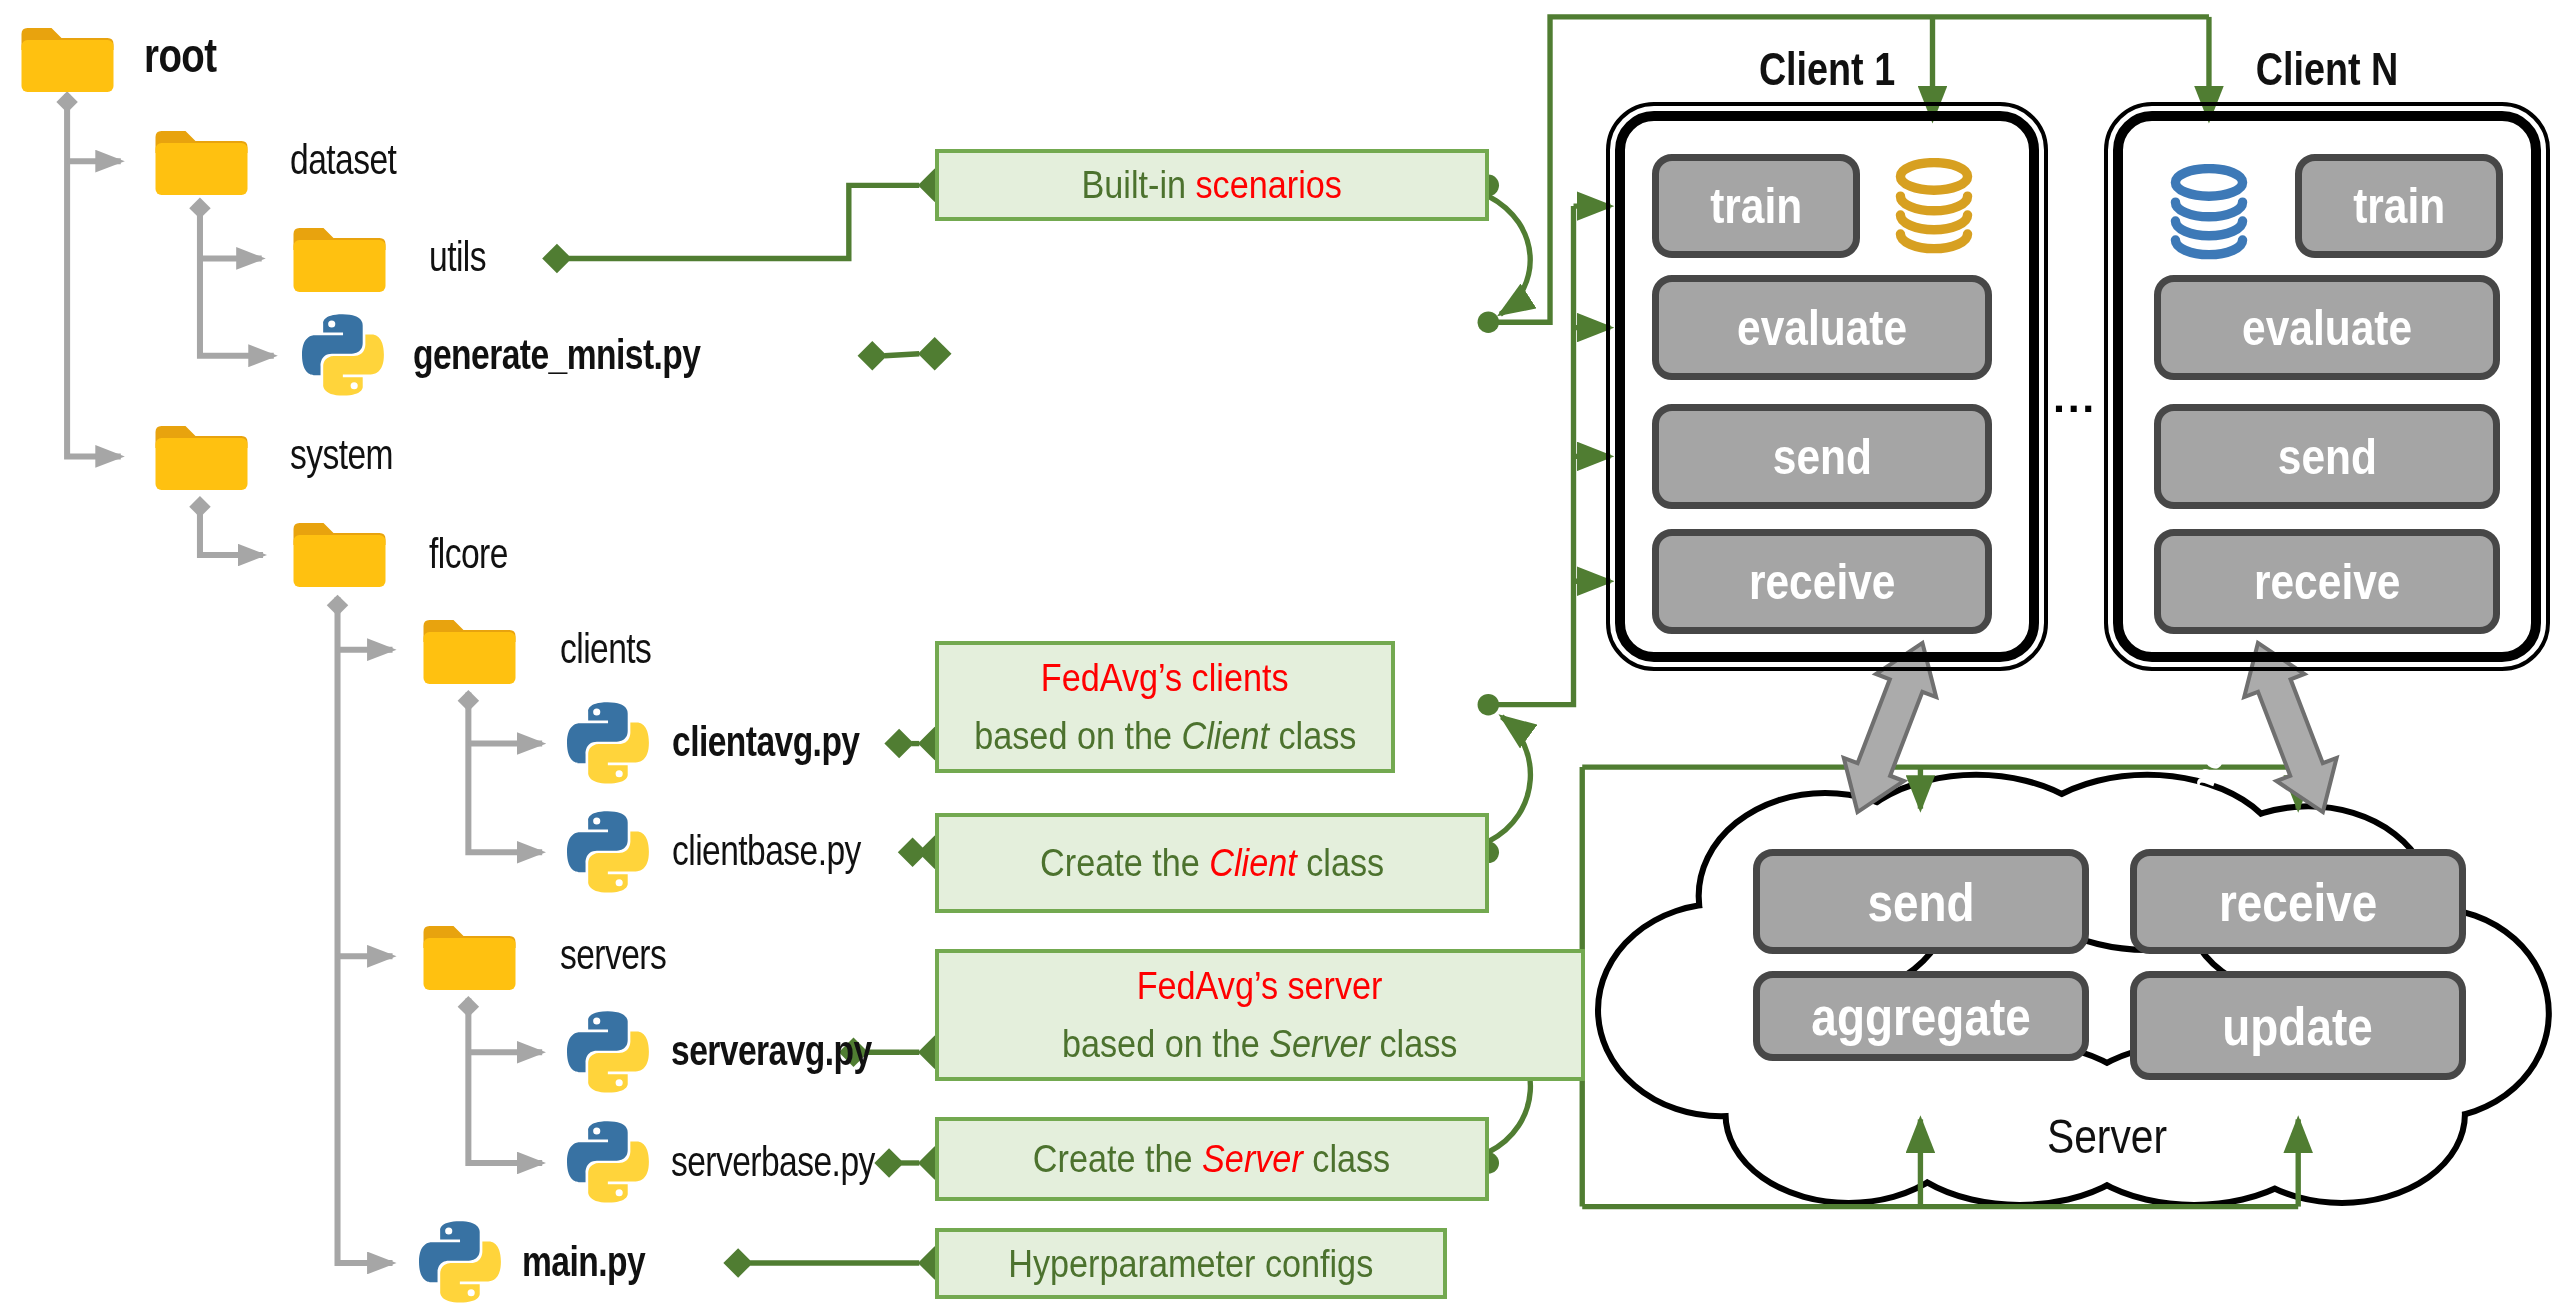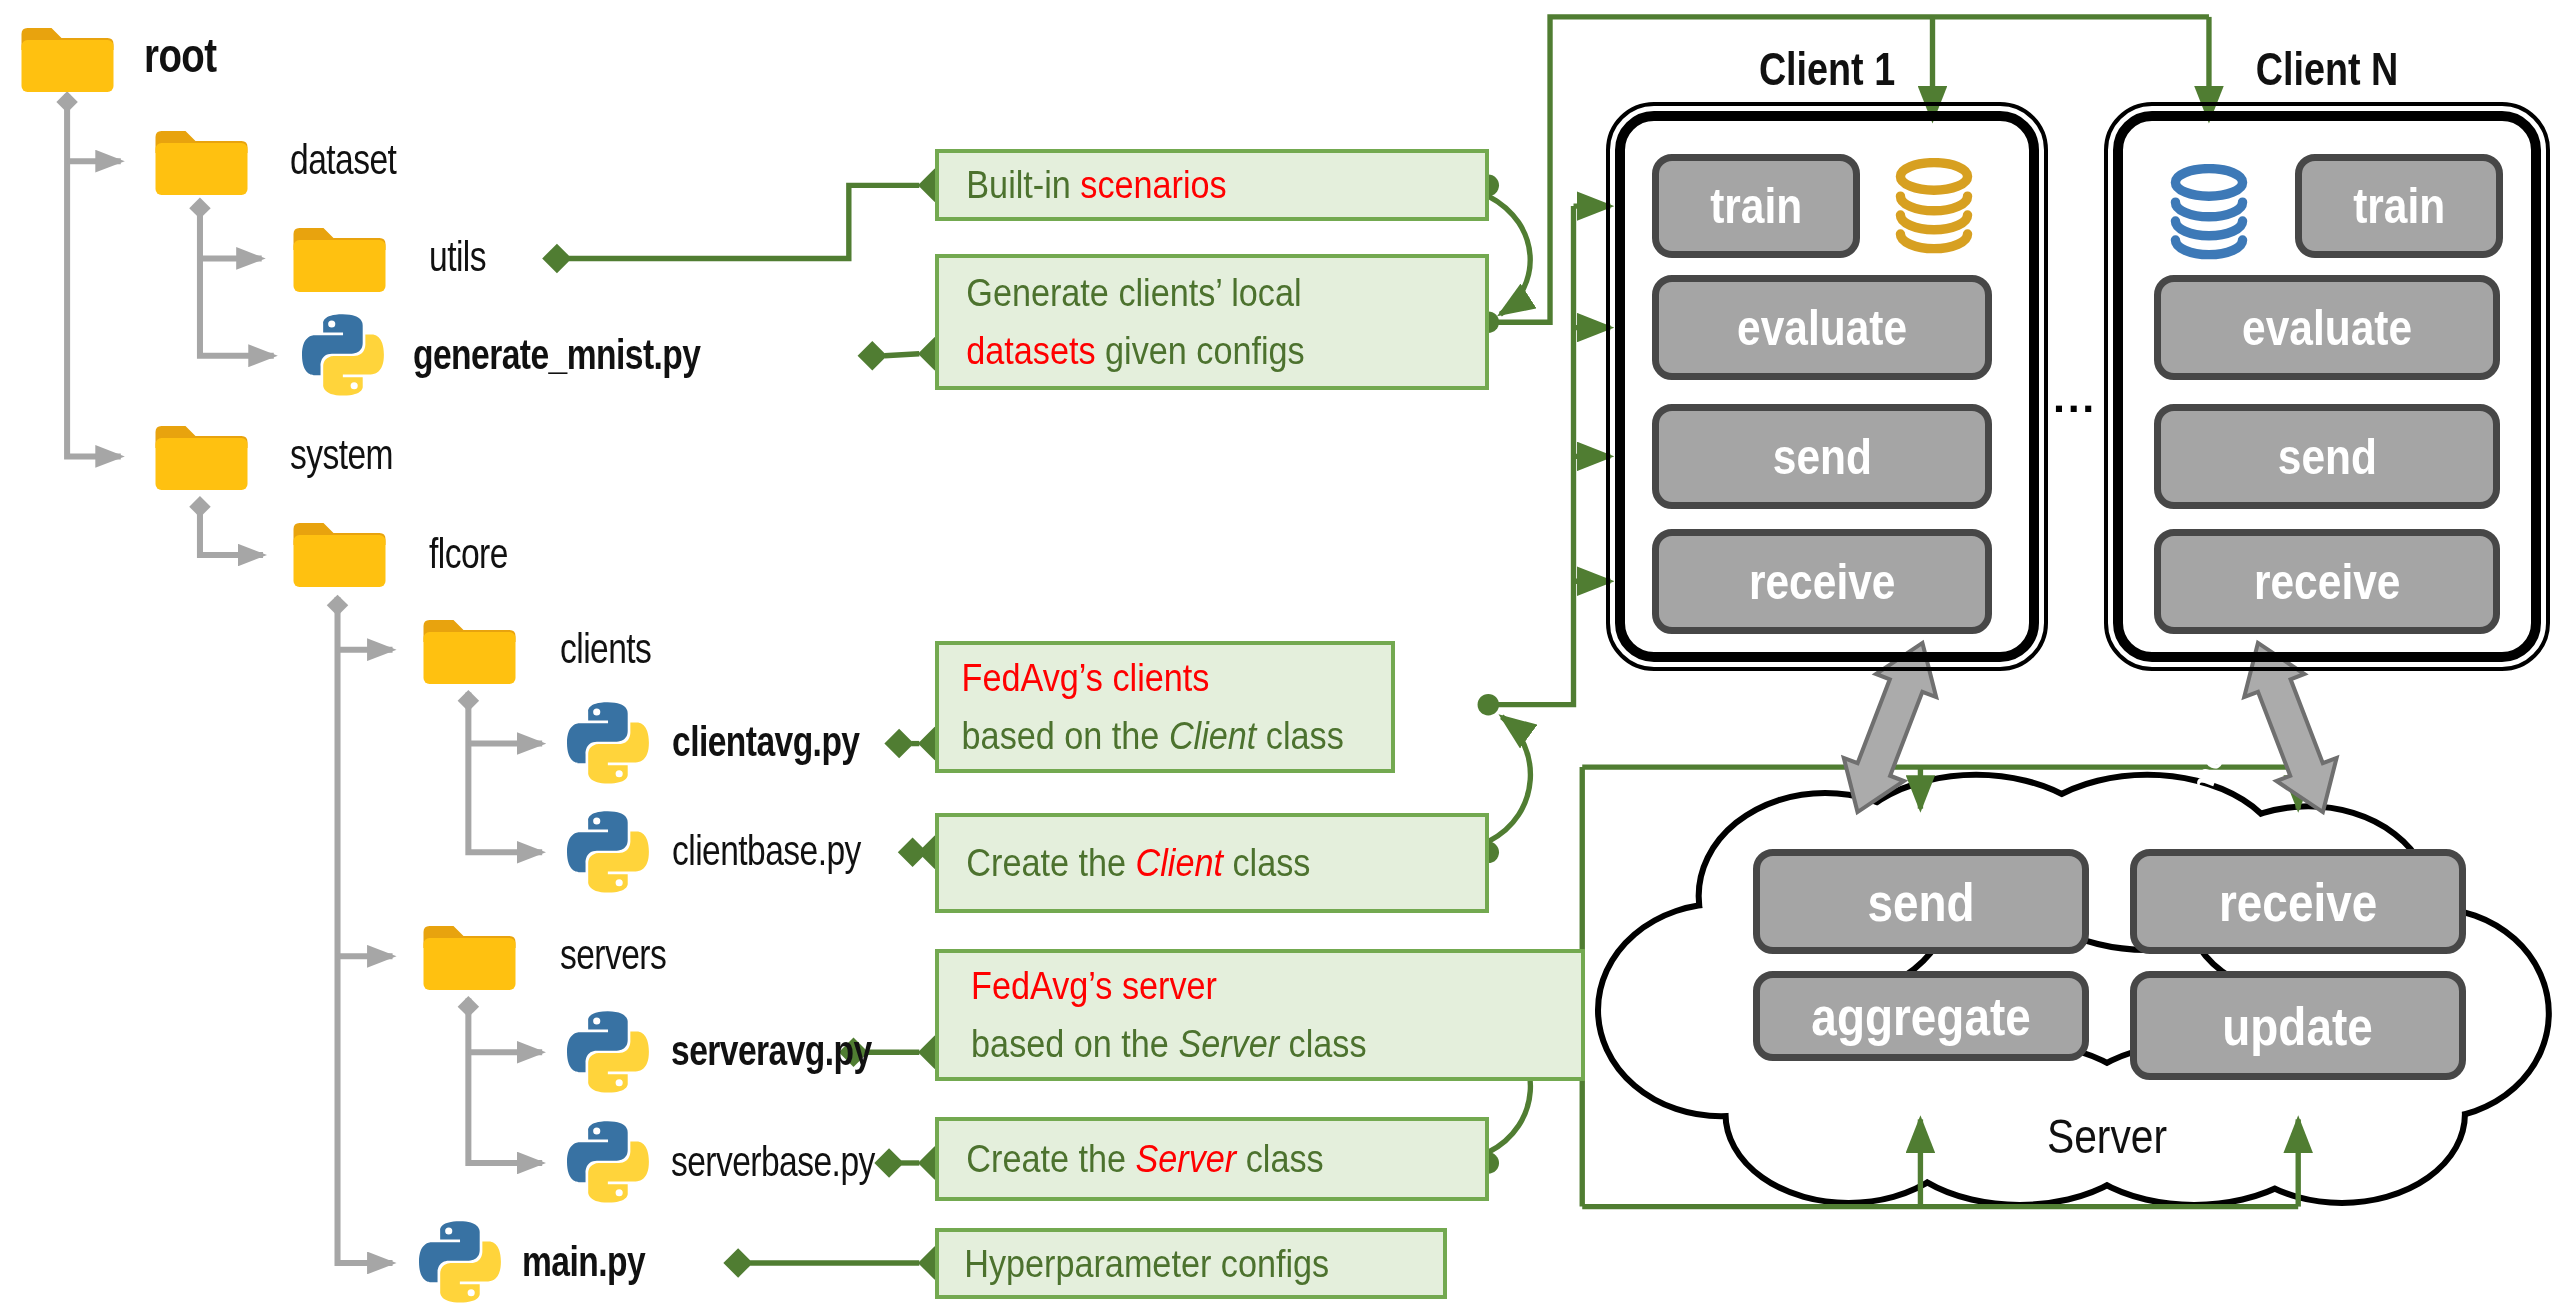--- a/index.html
+++ b/index.html
@@ -6,21 +6,21 @@
   #canvas{position:relative;width:2576px;height:1304px;background:#fff;overflow:hidden;
           font-family:"Liberation Sans",sans-serif;}
   .abs{position:absolute;}
   svg.layer{position:absolute;left:0;top:0;}
   
   .tlabel{position:absolute;transform-origin:left center;transform:translateY(-52%) scaleX(.8);
           font-size:42px;color:#111;white-space:nowrap;letter-spacing:-0.7px;}
   .tlabel.b{font-weight:700;}
   
   .gbox{position:absolute;background:#E4EFDC;border:4.7px solid #73A950;box-sizing:border-box;
-        display:flex;flex-direction:column;justify-content:center;
+        display:flex;flex-direction:column;justify-content:center;align-items:center;
         font-size:38px;line-height:58px;white-space:nowrap;}
   .gbox .ln{transform:scaleX(.9);}
   .tg{color:#4C722E;} .tr{color:#FF0000;}
   .ti{font-style:italic;}
   
   .cbox{position:absolute;border:4.7px solid #000;border-radius:48px;box-sizing:border-box;}
   .cbox .inner{position:absolute;left:4.7px;top:4.7px;right:4.7px;bottom:4.7px;border:10.7px solid #000;
                border-radius:39px;}
   .title{position:absolute;text-align:center;font-size:46px;font-weight:600;color:#111;
          transform:scaleX(.82);transform-origin:center;}
@@ -257,24 +257,20 @@
   <div class="tlabel b" style="left:672px;top:743px">clientavg.py</div>
   <div class="tlabel" style="left:672px;top:852px">clientbase.py</div>
   <div class="tlabel" style="left:560px;top:956px">servers</div>
   <div class="tlabel b" style="left:671px;top:1052px">serveravg.py</div>
   <div class="tlabel" style="left:671px;top:1163px">serverbase.py</div>
   <div class="tlabel b" style="left:522px;top:1263px">main.py</div>
 
   <div class="gbox" style="left:935px;top:149px;width:554px;height:72px">
     <div class="ln"><span class="tg">Built-in </span><span class="tr">scenarios</span></div>
   </div>
-  <div class="gbox" style="left:935px;top:254px;width:554px;height:136px">
-    <div class="ln tg">Generate clients’ local</div>
-    <div class="ln"><span class="tr">datasets</span><span class="tg"> given configs</span></div>
-  </div>
   <div class="gbox" style="left:935px;top:641px;width:460px;height:132px">
     <div class="ln tr">FedAvg’s clients</div>
     <div class="ln tg"><span>based on the </span><span class="ti">Client</span><span> class</span></div>
   </div>
   <div class="gbox" style="left:935px;top:813px;width:554px;height:100px">
     <div class="ln tg"><span>Create the </span><span class="tr ti">Client</span><span> class</span></div>
   </div>
   <div class="gbox" style="left:935px;top:949px;width:650px;height:132px">
     <div class="ln tr">FedAvg’s server</div>
     <div class="ln tg"><span>based on the </span><span class="ti">Server</span><span> class</span></div>

